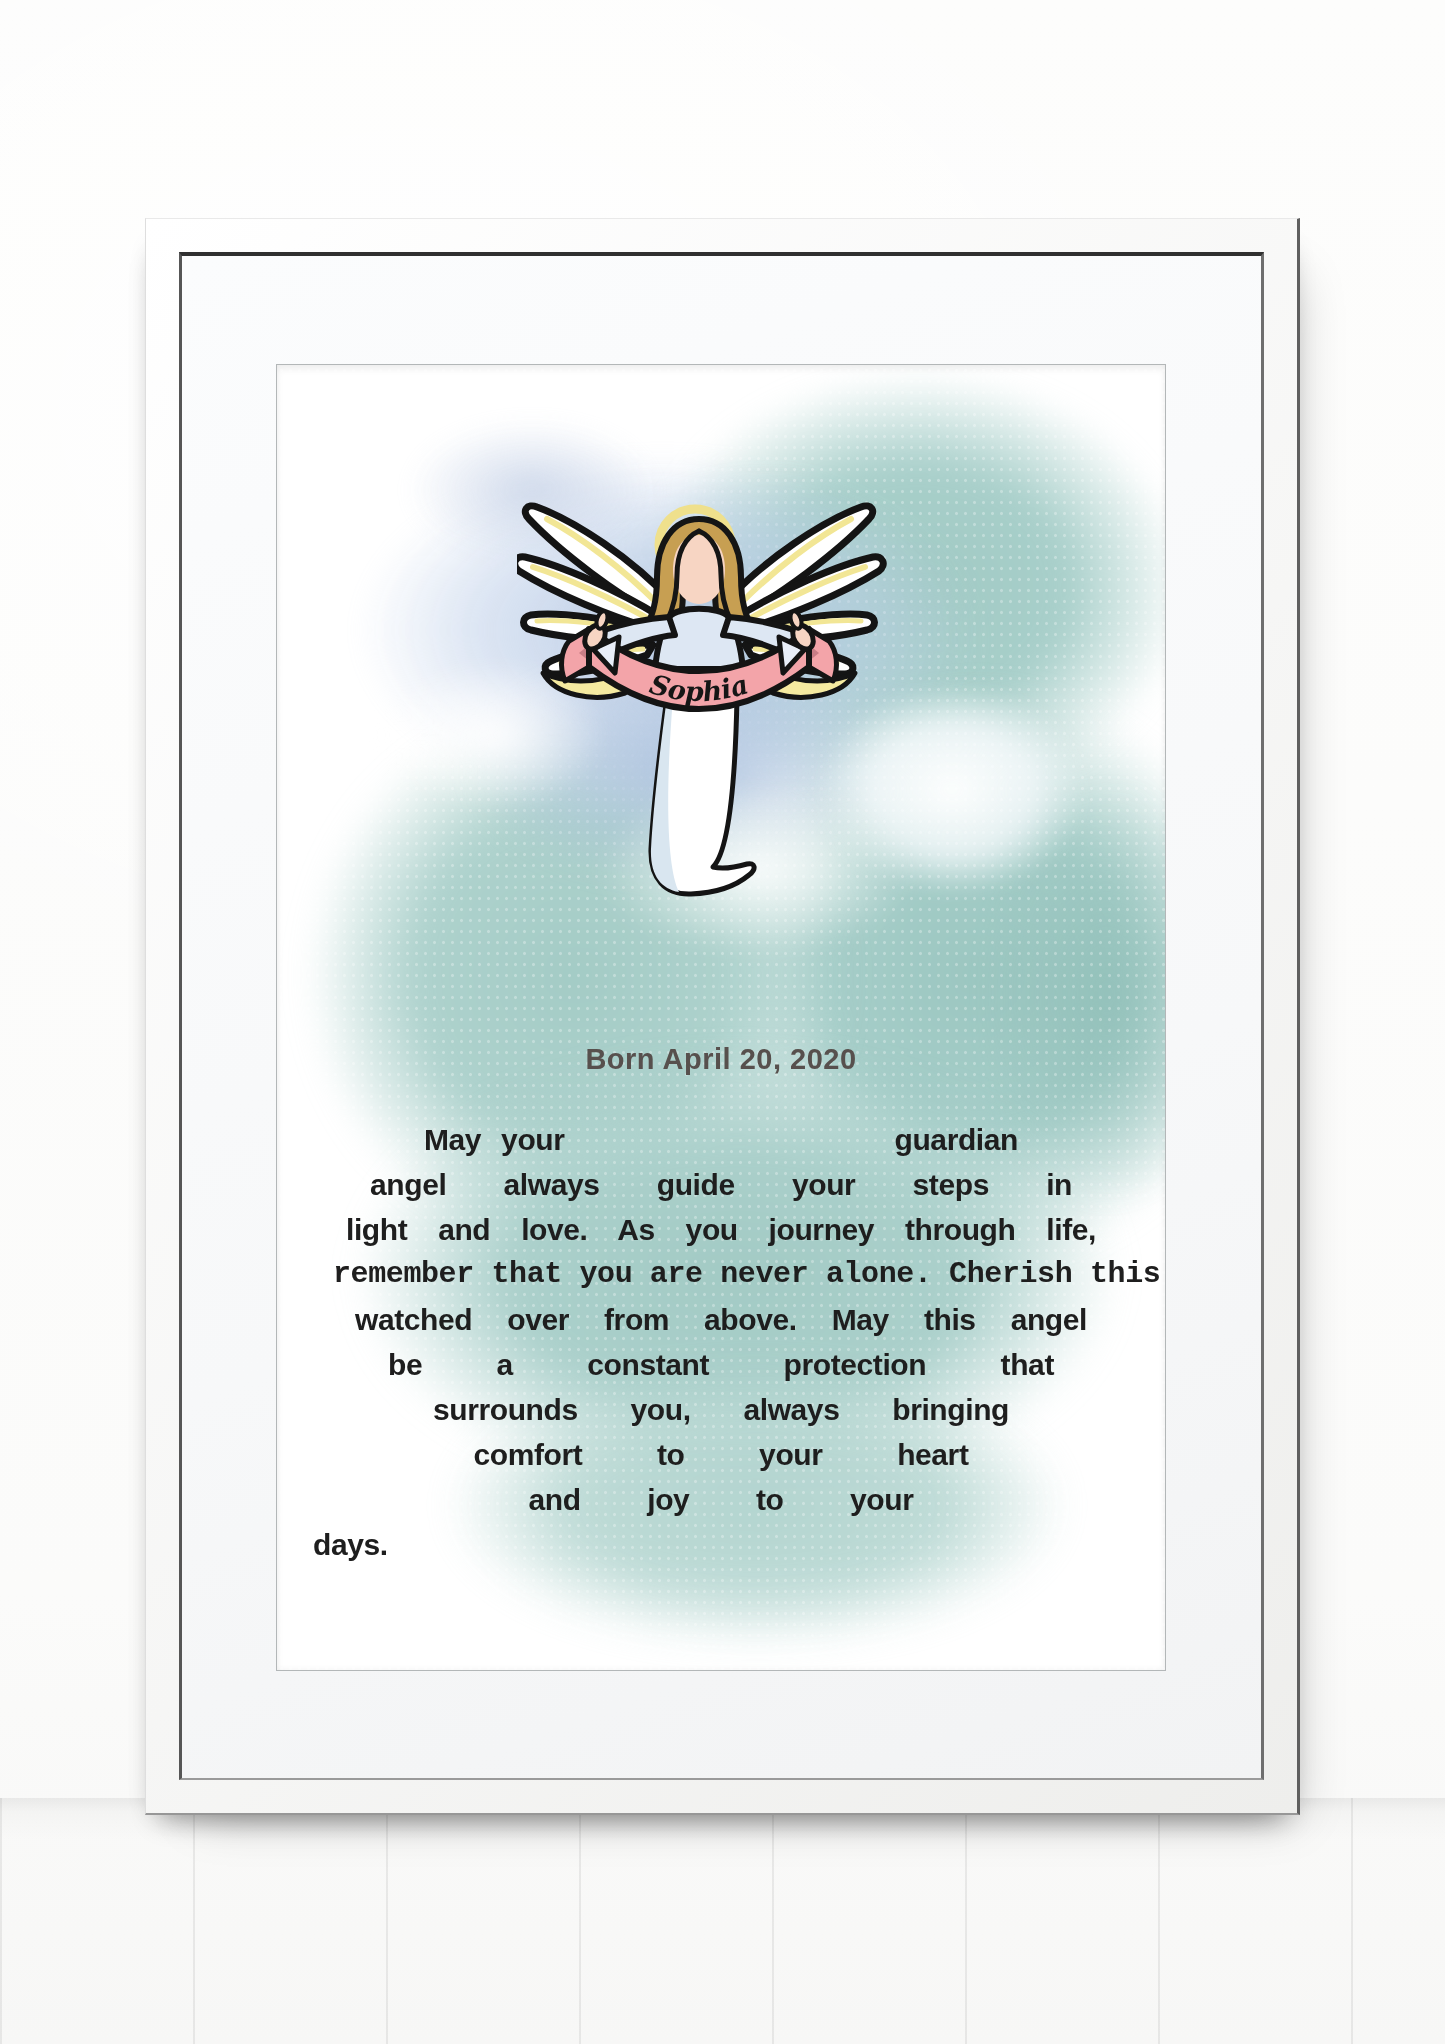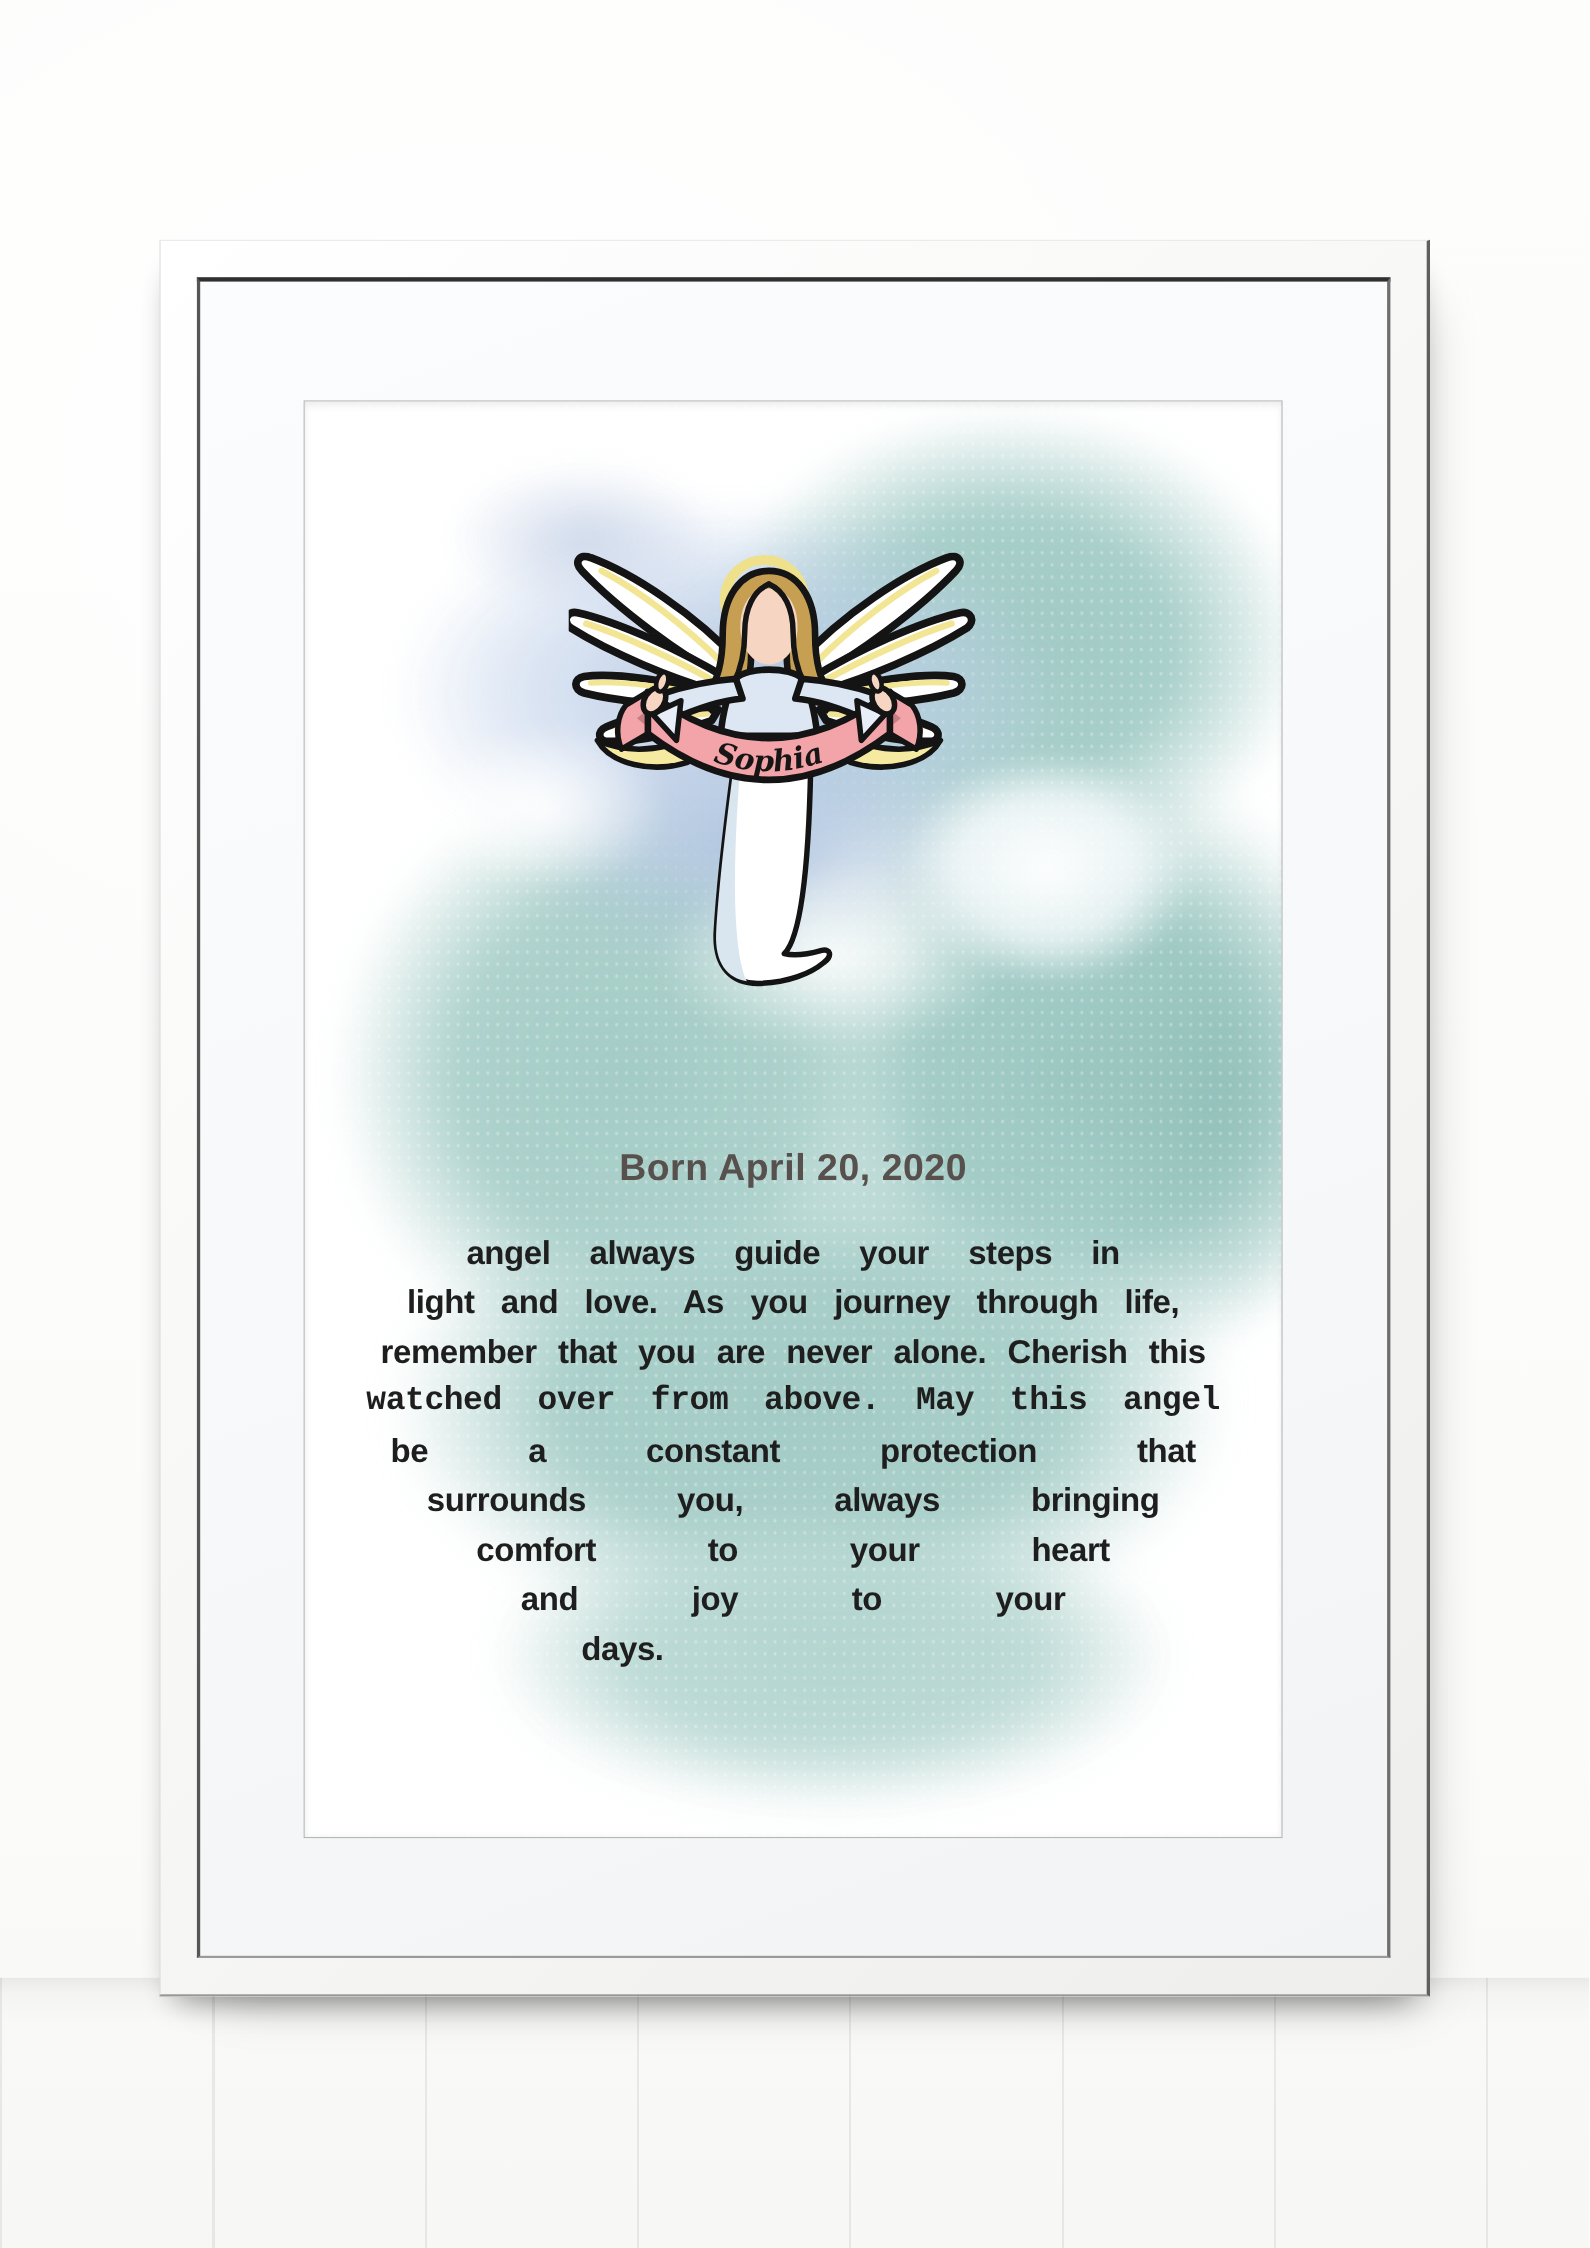--- a/index.html
+++ b/index.html
@@ -61,21 +61,21 @@
   .cg1{left:130px;top:55px;width:250px;height:140px;filter:blur(11px);opacity:.9;
       background:radial-gradient(closest-side,rgba(198,210,231,.9) 0%,rgba(198,210,231,0) 100%);}
   
   .angel{position:absolute;left:240px;top:132px;width:380px;height:420px;}
   
   .title{position:absolute;left:0;right:0;top:598px;text-align:center;
          font-family:"DejaVu Serif",serif;font-style:italic;font-weight:700;
          font-size:52px;letter-spacing:-1px;color:#af4f7a;}
   .subtitle{position:absolute;left:0;right:0;top:678px;text-align:center;
          font-family:"Liberation Sans",sans-serif;font-weight:700;
-         font-size:34px;letter-spacing:.5px;color:#57504d;}
+         font-size:29px;letter-spacing:.5px;color:#57504d;}
   .poem{position:absolute;left:0;right:0;top:752px;color:#1e1e1e;
         font-family:"Liberation Sans",sans-serif;font-weight:700;
         font-size:30px;line-height:45px;letter-spacing:-.4px;}
   .poem-line{margin:0 auto;text-align:justify;text-align-last:justify;white-space:nowrap;}
   .poem-line.flex{display:flex;justify-content:space-between;}
   .poem-line .grp{word-spacing:12px;}
   .poem-line:nth-child(1){width:594px;}
   .poem-line:nth-child(2){width:702px;}
   .poem-line:nth-child(3){width:750px;}
   .poem-line:nth-child(4){width:776px;font-family:Liberation Mono, monospace;}
@@ -169,20 +169,24 @@
           </text>
         </g>
 
         <use href="#handR"></use>
         <use href="#handR" transform="translate(364,0) scale(-1,1)"></use>
       </svg>
 
       <div class="subtitle">Born April 20, 2020</div>
 
       <div class="poem">
+        <div class="poem-line flex">
+          <span class="grp">May your</span>
+          <span>guardian</span>
+        </div>
         <div class="poem-line">angel always guide your steps in</div>
         <div class="poem-line">light and love.  As you journey through life,</div>
         <div class="poem-line">remember that you are never alone.  Cherish this</div>
         <div class="poem-line">watched over from above. May this angel</div>
         <div class="poem-line">be a constant protection that</div>
         <div class="poem-line">surrounds you, always bringing</div>
         <div class="poem-line">comfort to your heart</div>
         <div class="poem-line">and joy to your</div>
         <div class="poem-line">days.</div>
       </div>

